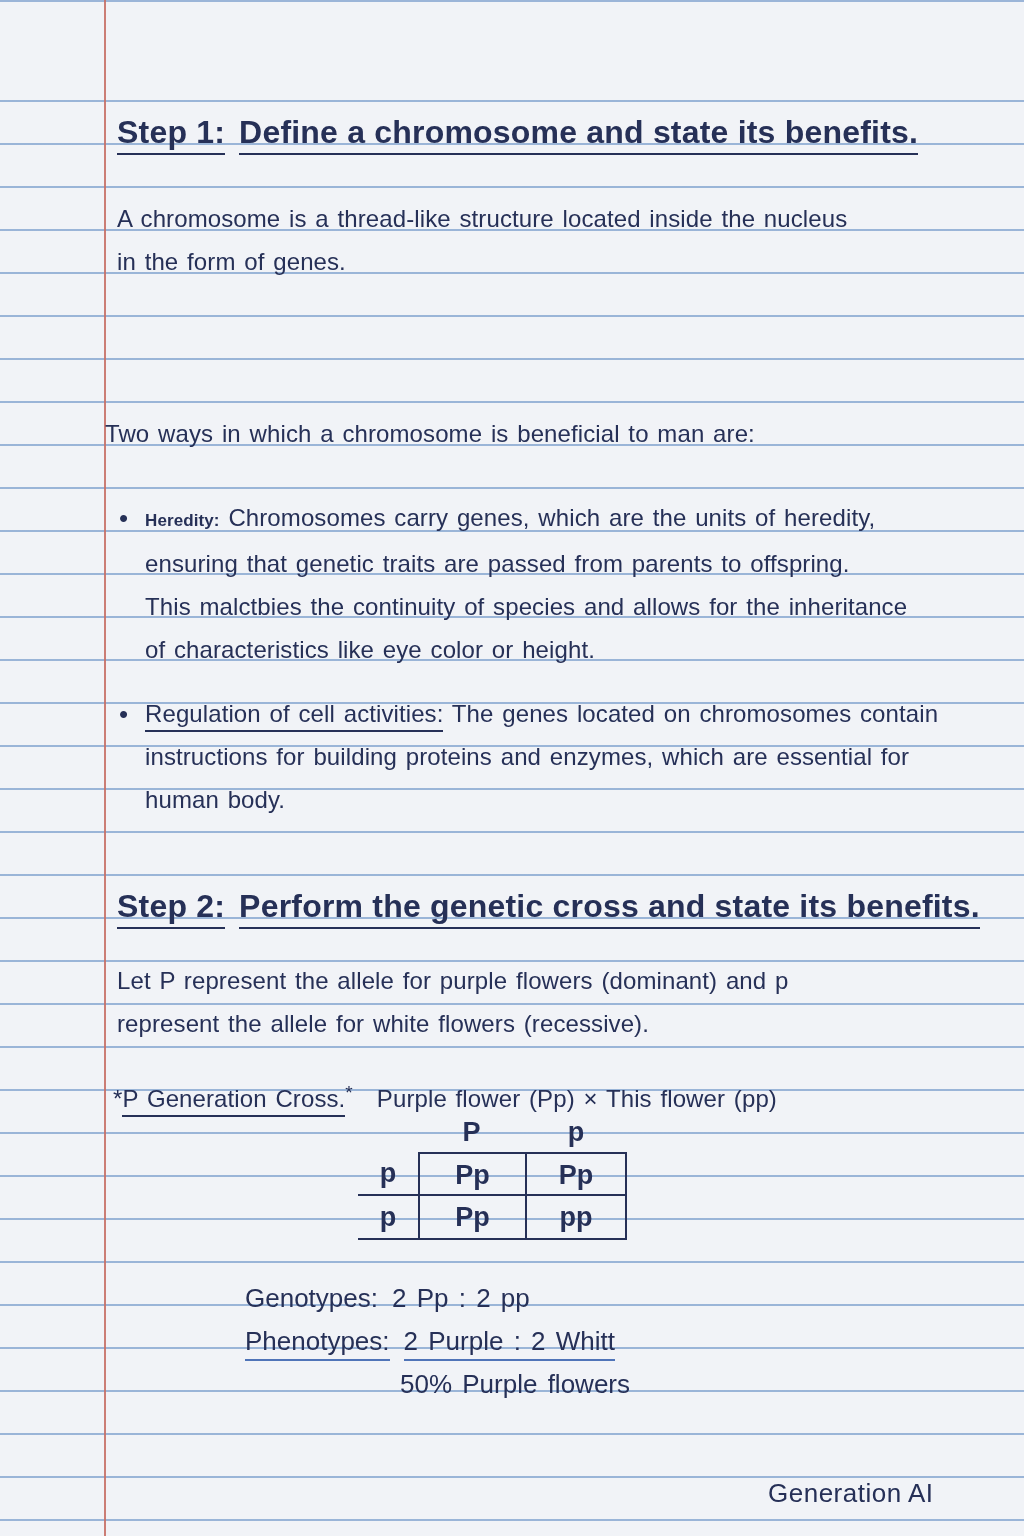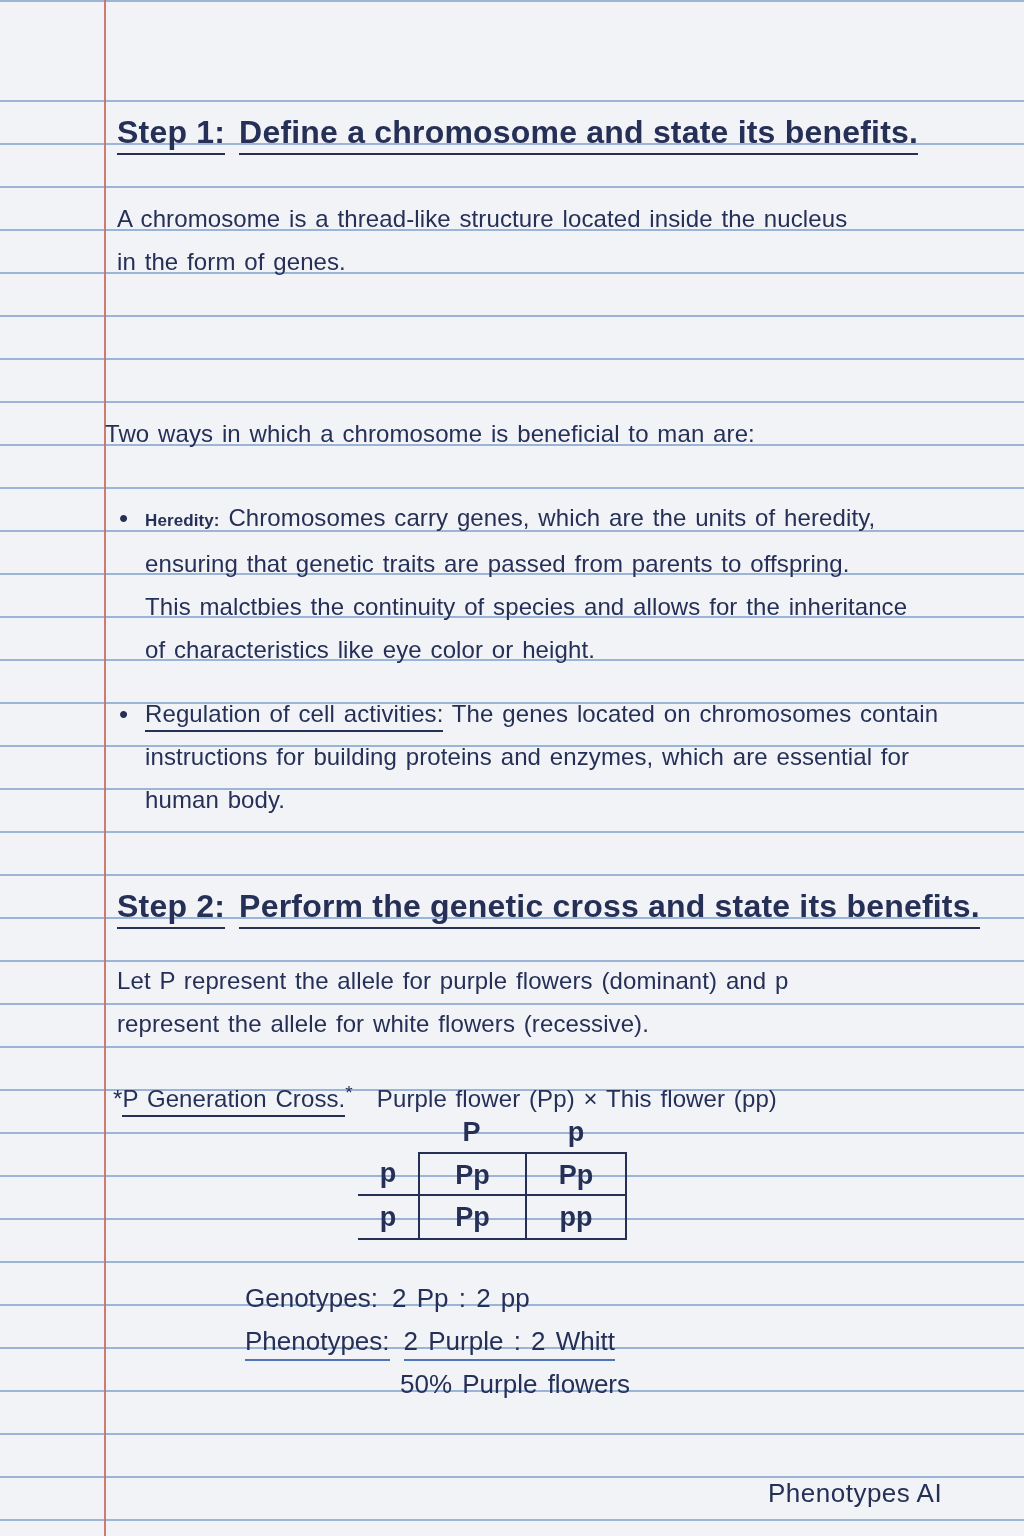--- a/index.html
+++ b/index.html
@@ -116,15 +116,15 @@
   <div class="results">
     <div>
       <span>Genotypes:</span><span class="label-gap"></span><span>2 Pp : 2 pp</span>
     </div>
     <div>
       <span class="ub">Phenotypes:</span><span class="label-gap"></span><span class="ub">2 Purple : 2 Whitt</span>
     </div>
     <div class="pct">50% Purple flowers</div>
   </div>
 
-  <div class="brand">Phenotypes AI</div>
+  <div class="brand">Generation AI</div>
 
 </div>
 
 </body></html>

